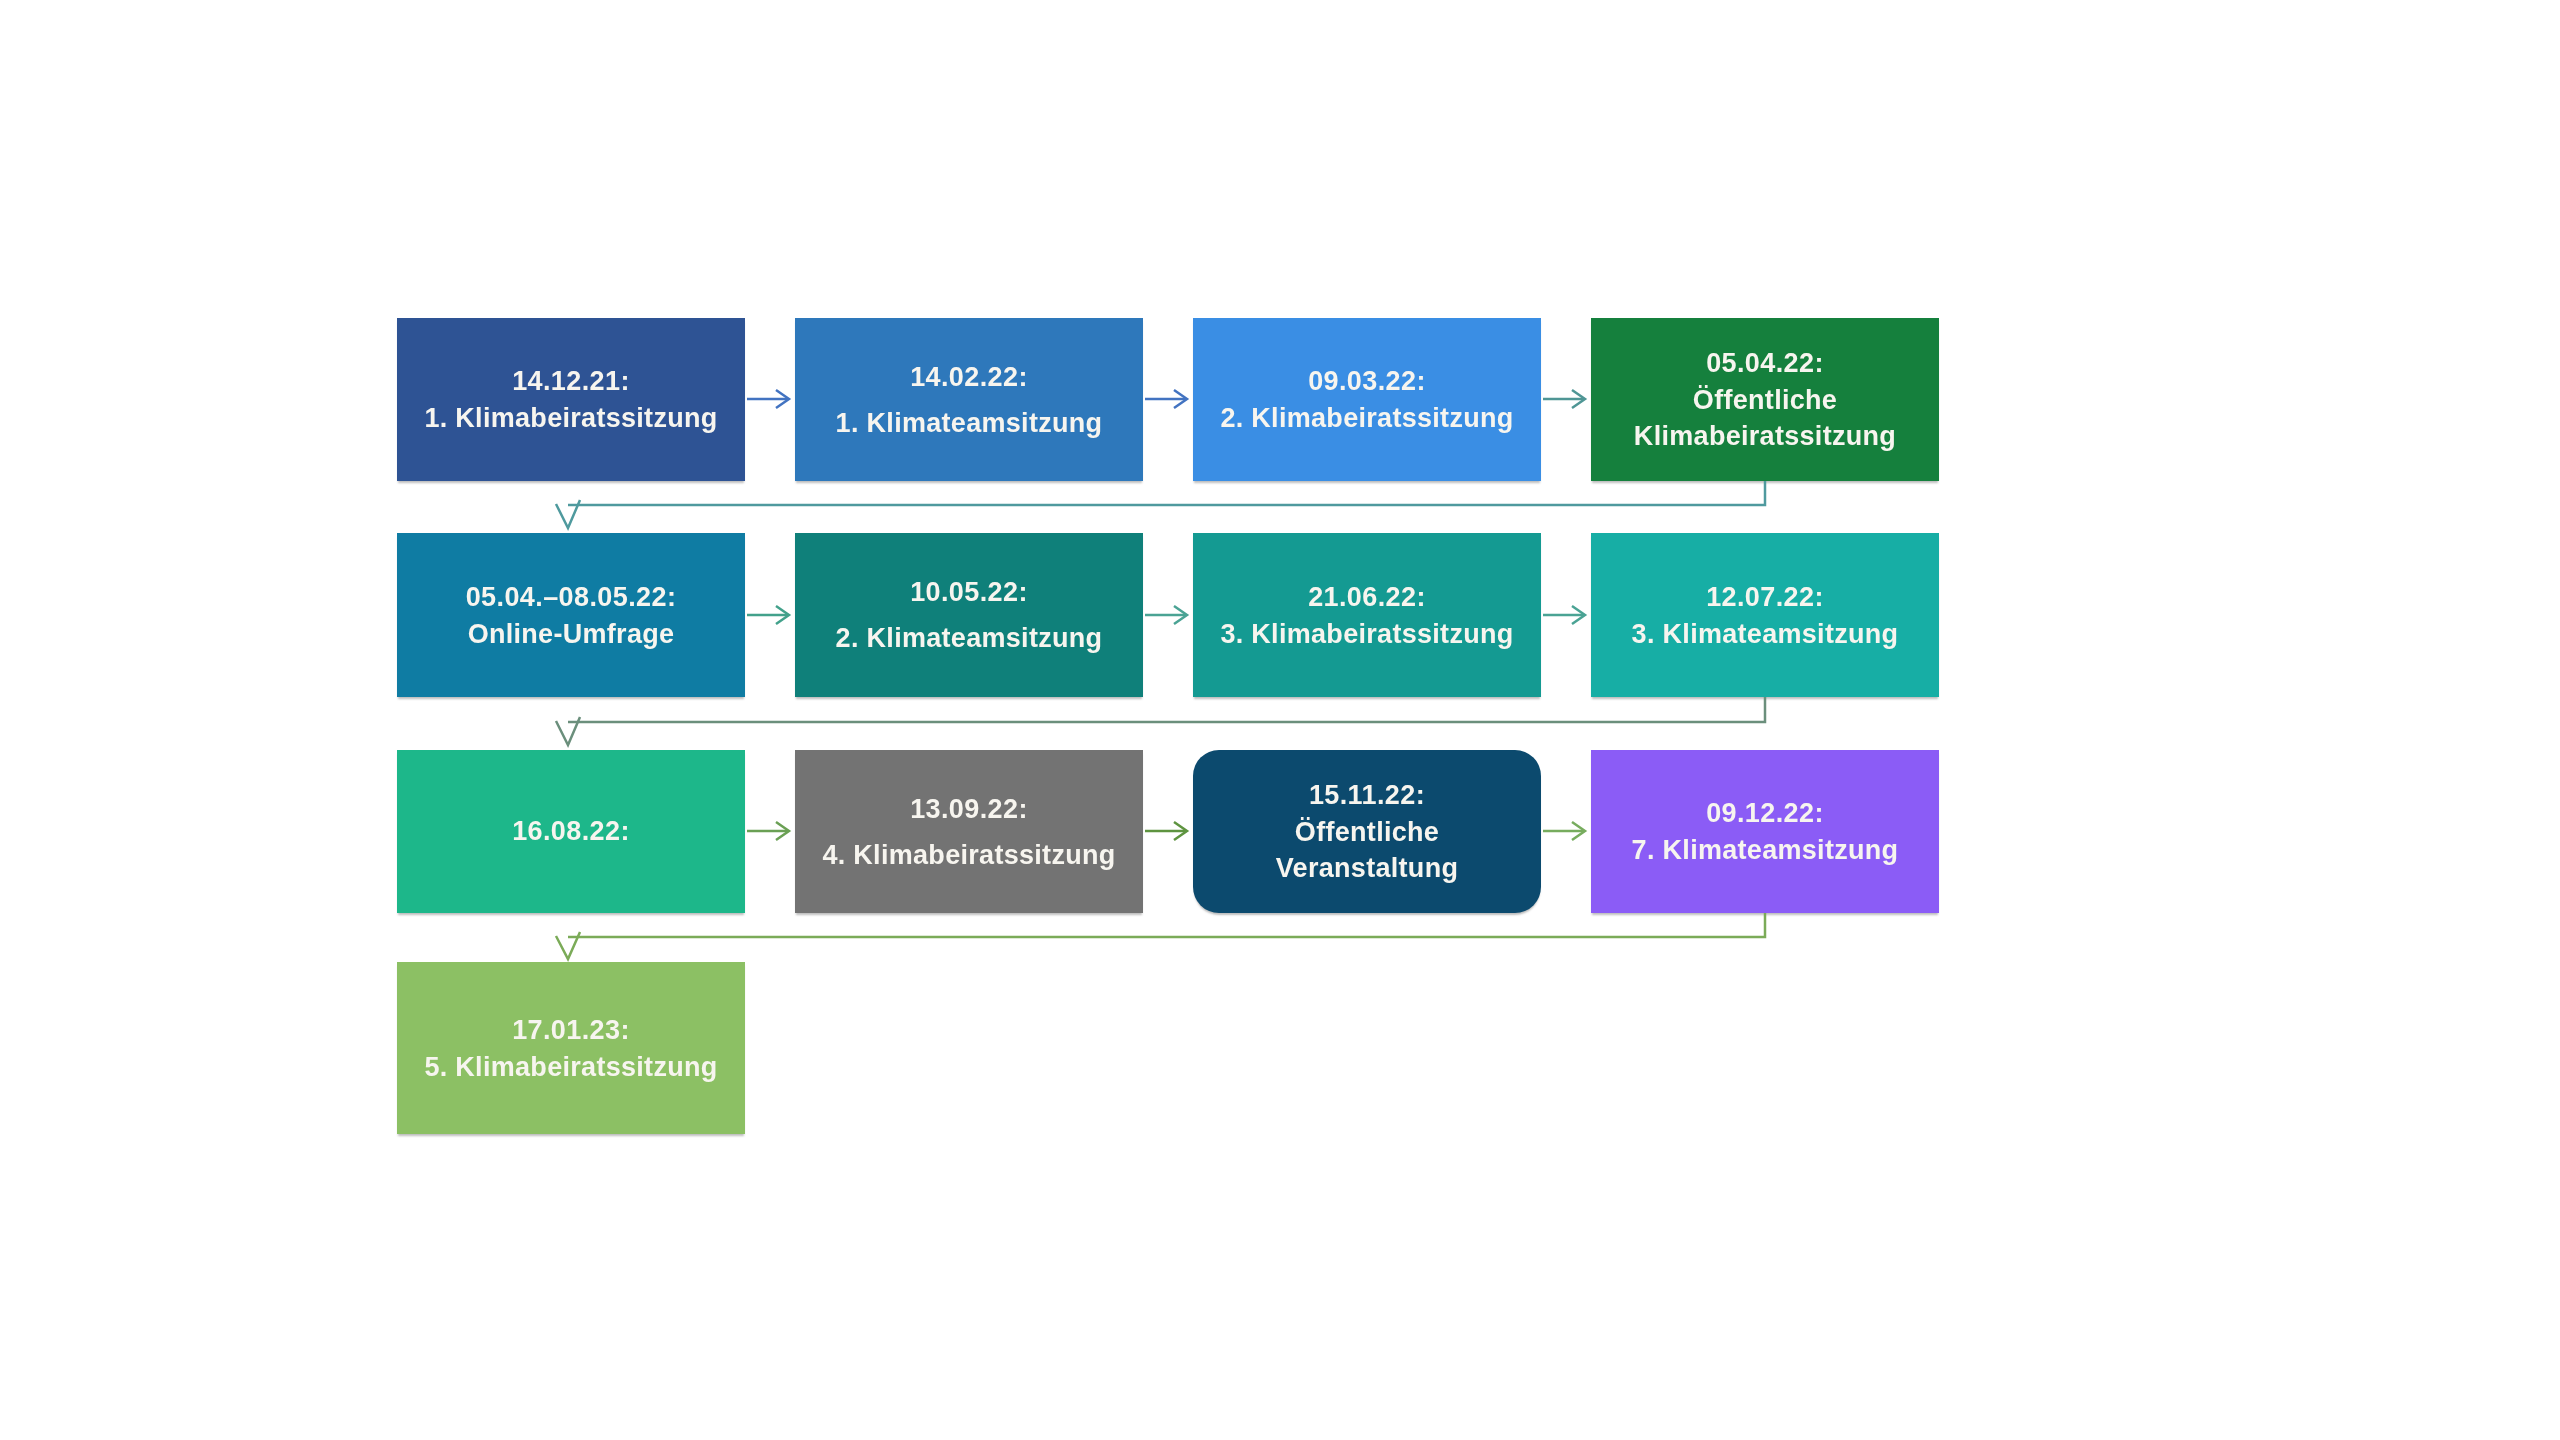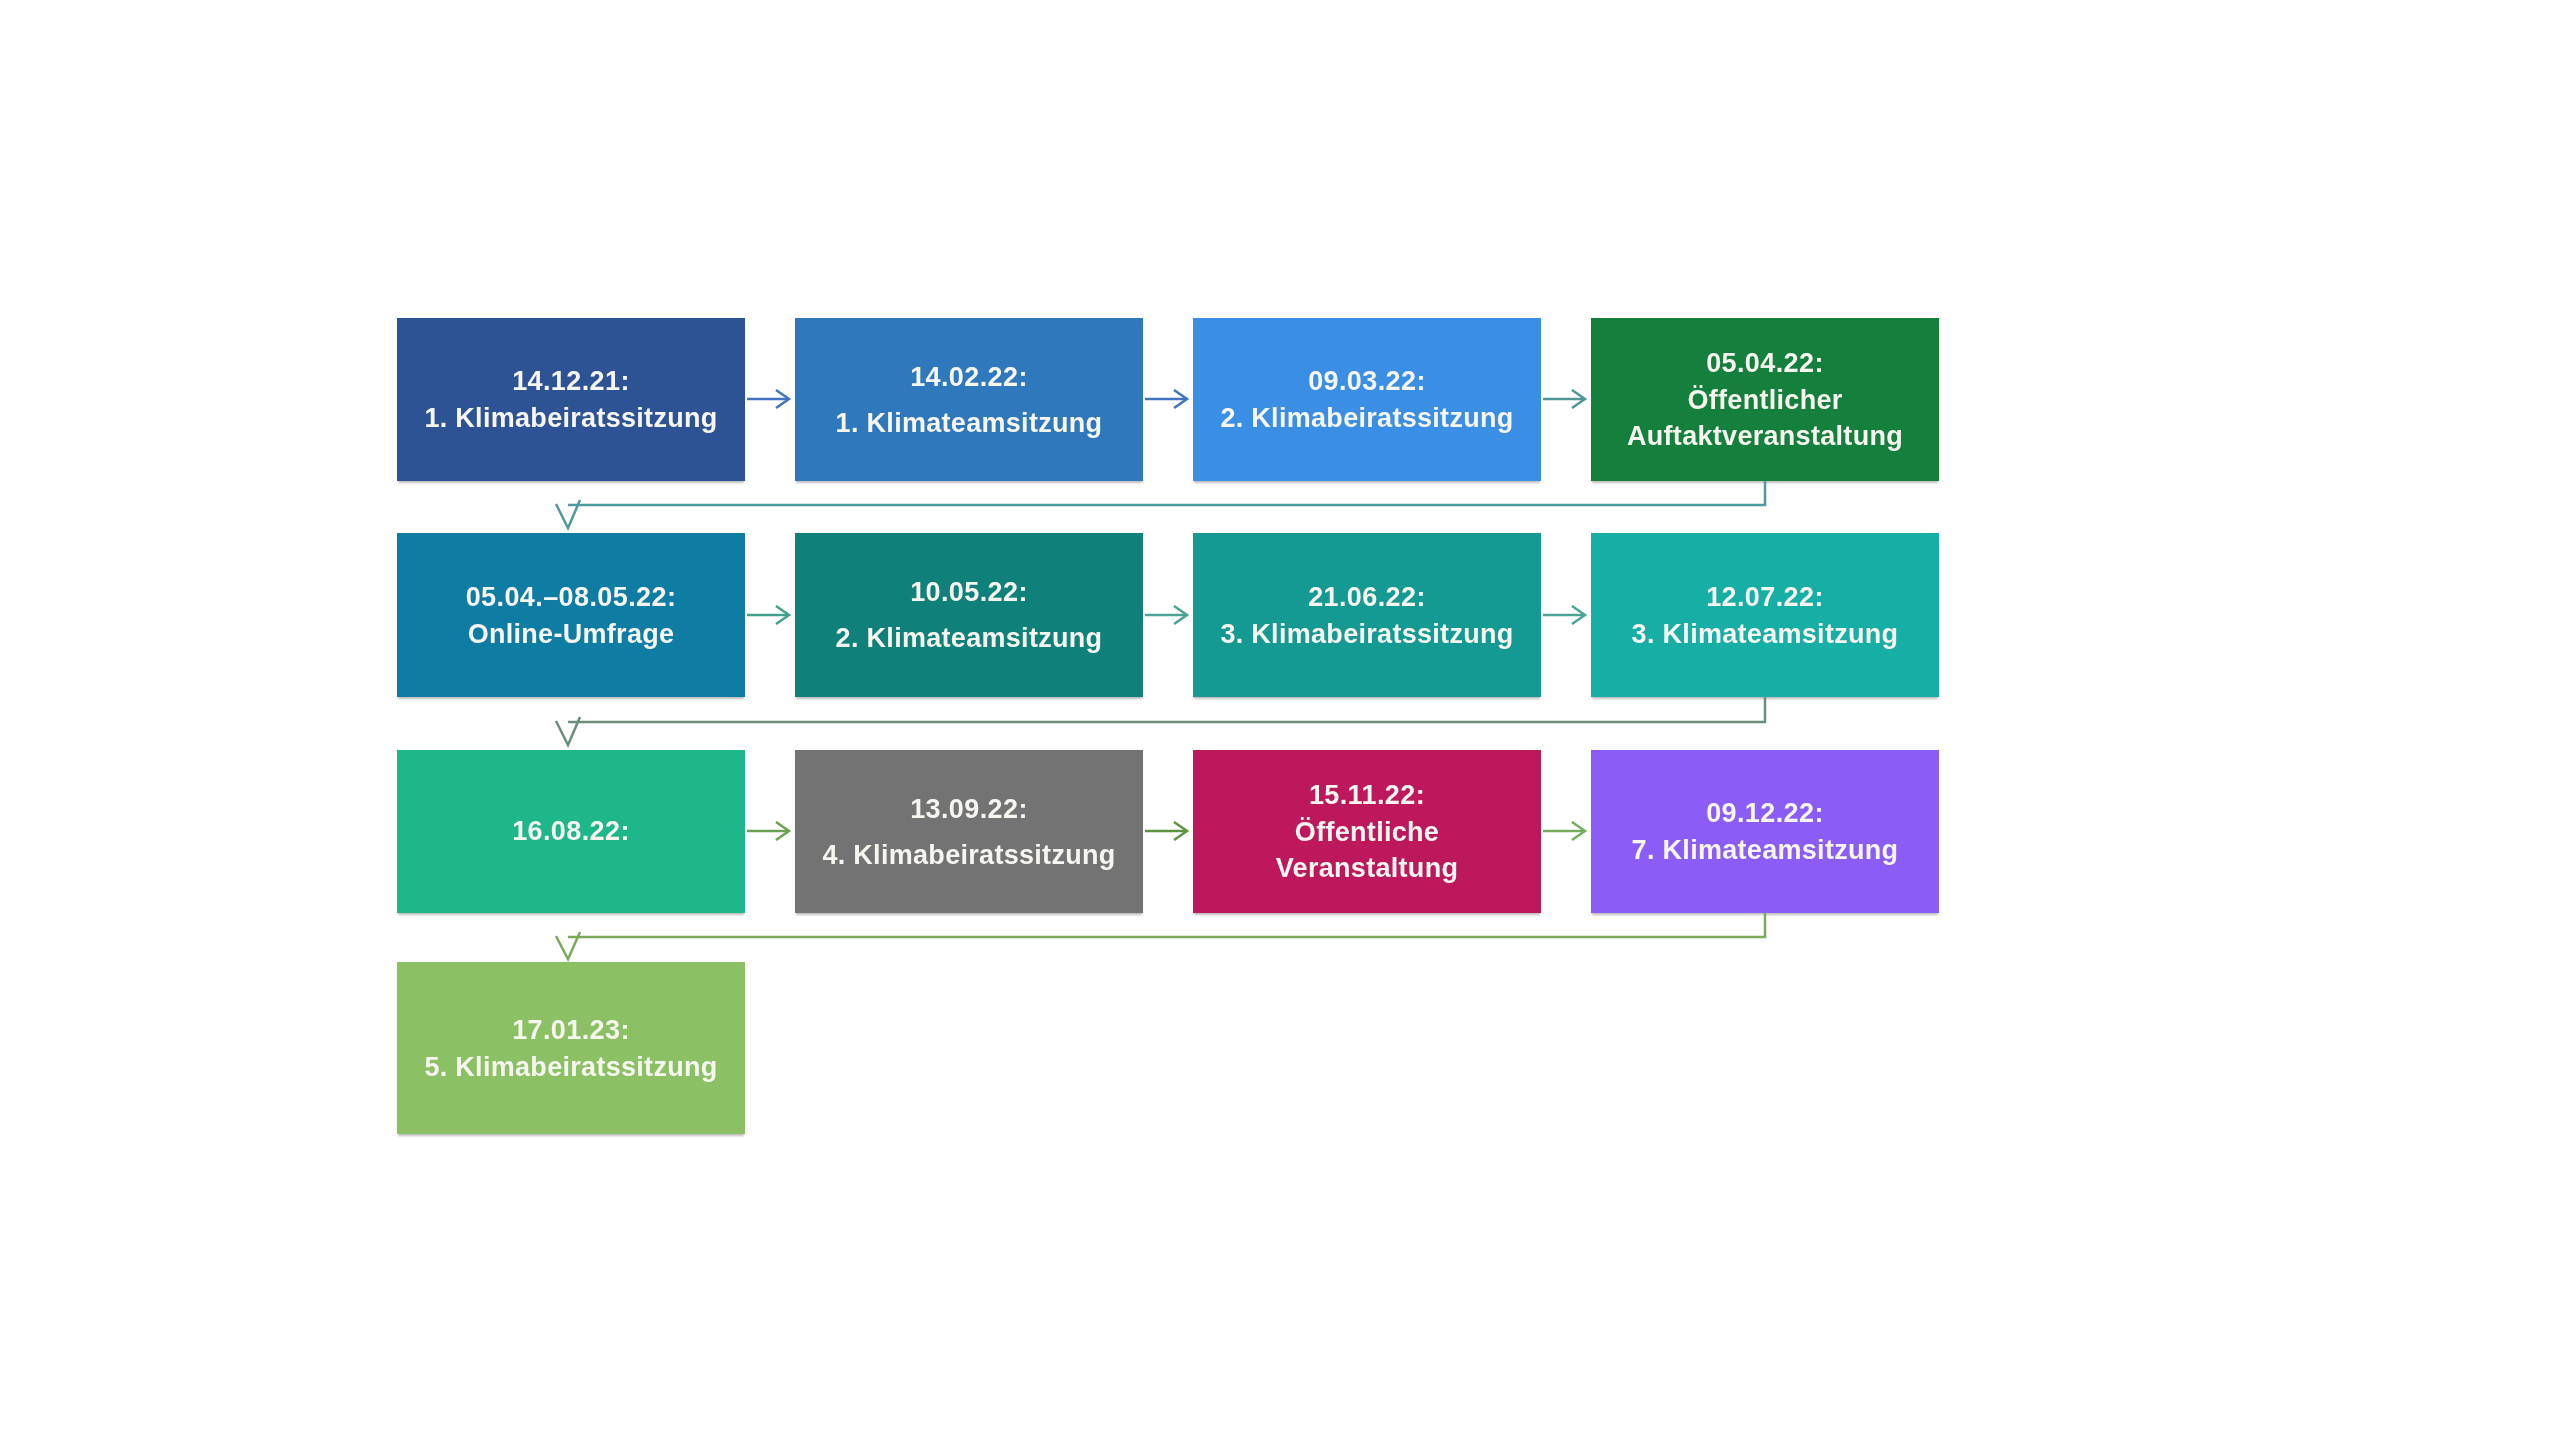--- a/index.html
+++ b/index.html
@@ -55,21 +55,21 @@
   <div class="box r1 c2" style="background-color: rgb(46, 120, 187);">
     <div class="date">14.02.22:</div>
     <div class="label">1. Klimateamsitzung</div>
   </div>
   <div class="box r1 c3" style="background-color: rgb(58, 142, 228);">
     <div class="date">09.03.22:</div>
     <div class="label">2. Klimabeiratssitzung</div>
   </div>
   <div class="box r1 c4" style="background-color: #15803d; text-align: center;">
     <div class="date">05.04.22:</div>
-    <div class="label">Öffentlicher Auftaktveranstaltung</div>
+    <div class="label">Öffentliche Klimabeiratssitzung</div>
   </div>
 
   <svg class="arrow" style="left:746px;top:385px;" width="48" height="28">
     <g fill="none" stroke-width="2.5" stroke="#4273c1">
       <line x1="1" y1="14" x2="41" y2="14"></line>
         <polyline points="30,5 43,14 30,23"></polyline>
     </g>
   </svg>
   <svg class="arrow" style="left:1144px;top:385px;" width="48" height="28">
     <g fill="none" stroke-width="2.5" stroke="#4273c1">
@@ -134,21 +134,21 @@
     </g>
   </svg>
 
   <div class="box r3 c1" style="background-color: rgb(29, 183, 138);">
     <div class="date">16.08.22:</div>
   </div>
   <div class="box r3 c2" style="background-color: #737373;">
     <div class="date">13.09.22:</div>
     <div class="label">4. Klimabeiratssitzung</div>
   </div>
-  <div class="box r3 c3" style="background-color: #be185d;">
+  <div class="box r3 c3" style="background-color: #0c4a6e; border-radius: 26px;">
     <div class="date">15.11.22:</div>
     <div class="label">Öffentliche Veranstaltung</div>
   </div>
   <div class="box r3 c4" style="background-color: #8b5cf6;">
     <div class="date">09.12.22:</div>
     <div class="label">7. Klimateamsitzung</div>
   </div>
 
   <svg class="arrow" style="left:746px;top:817px;" width="48" height="28">
     <g fill="none" stroke-width="2.5" stroke="#6aa054">

